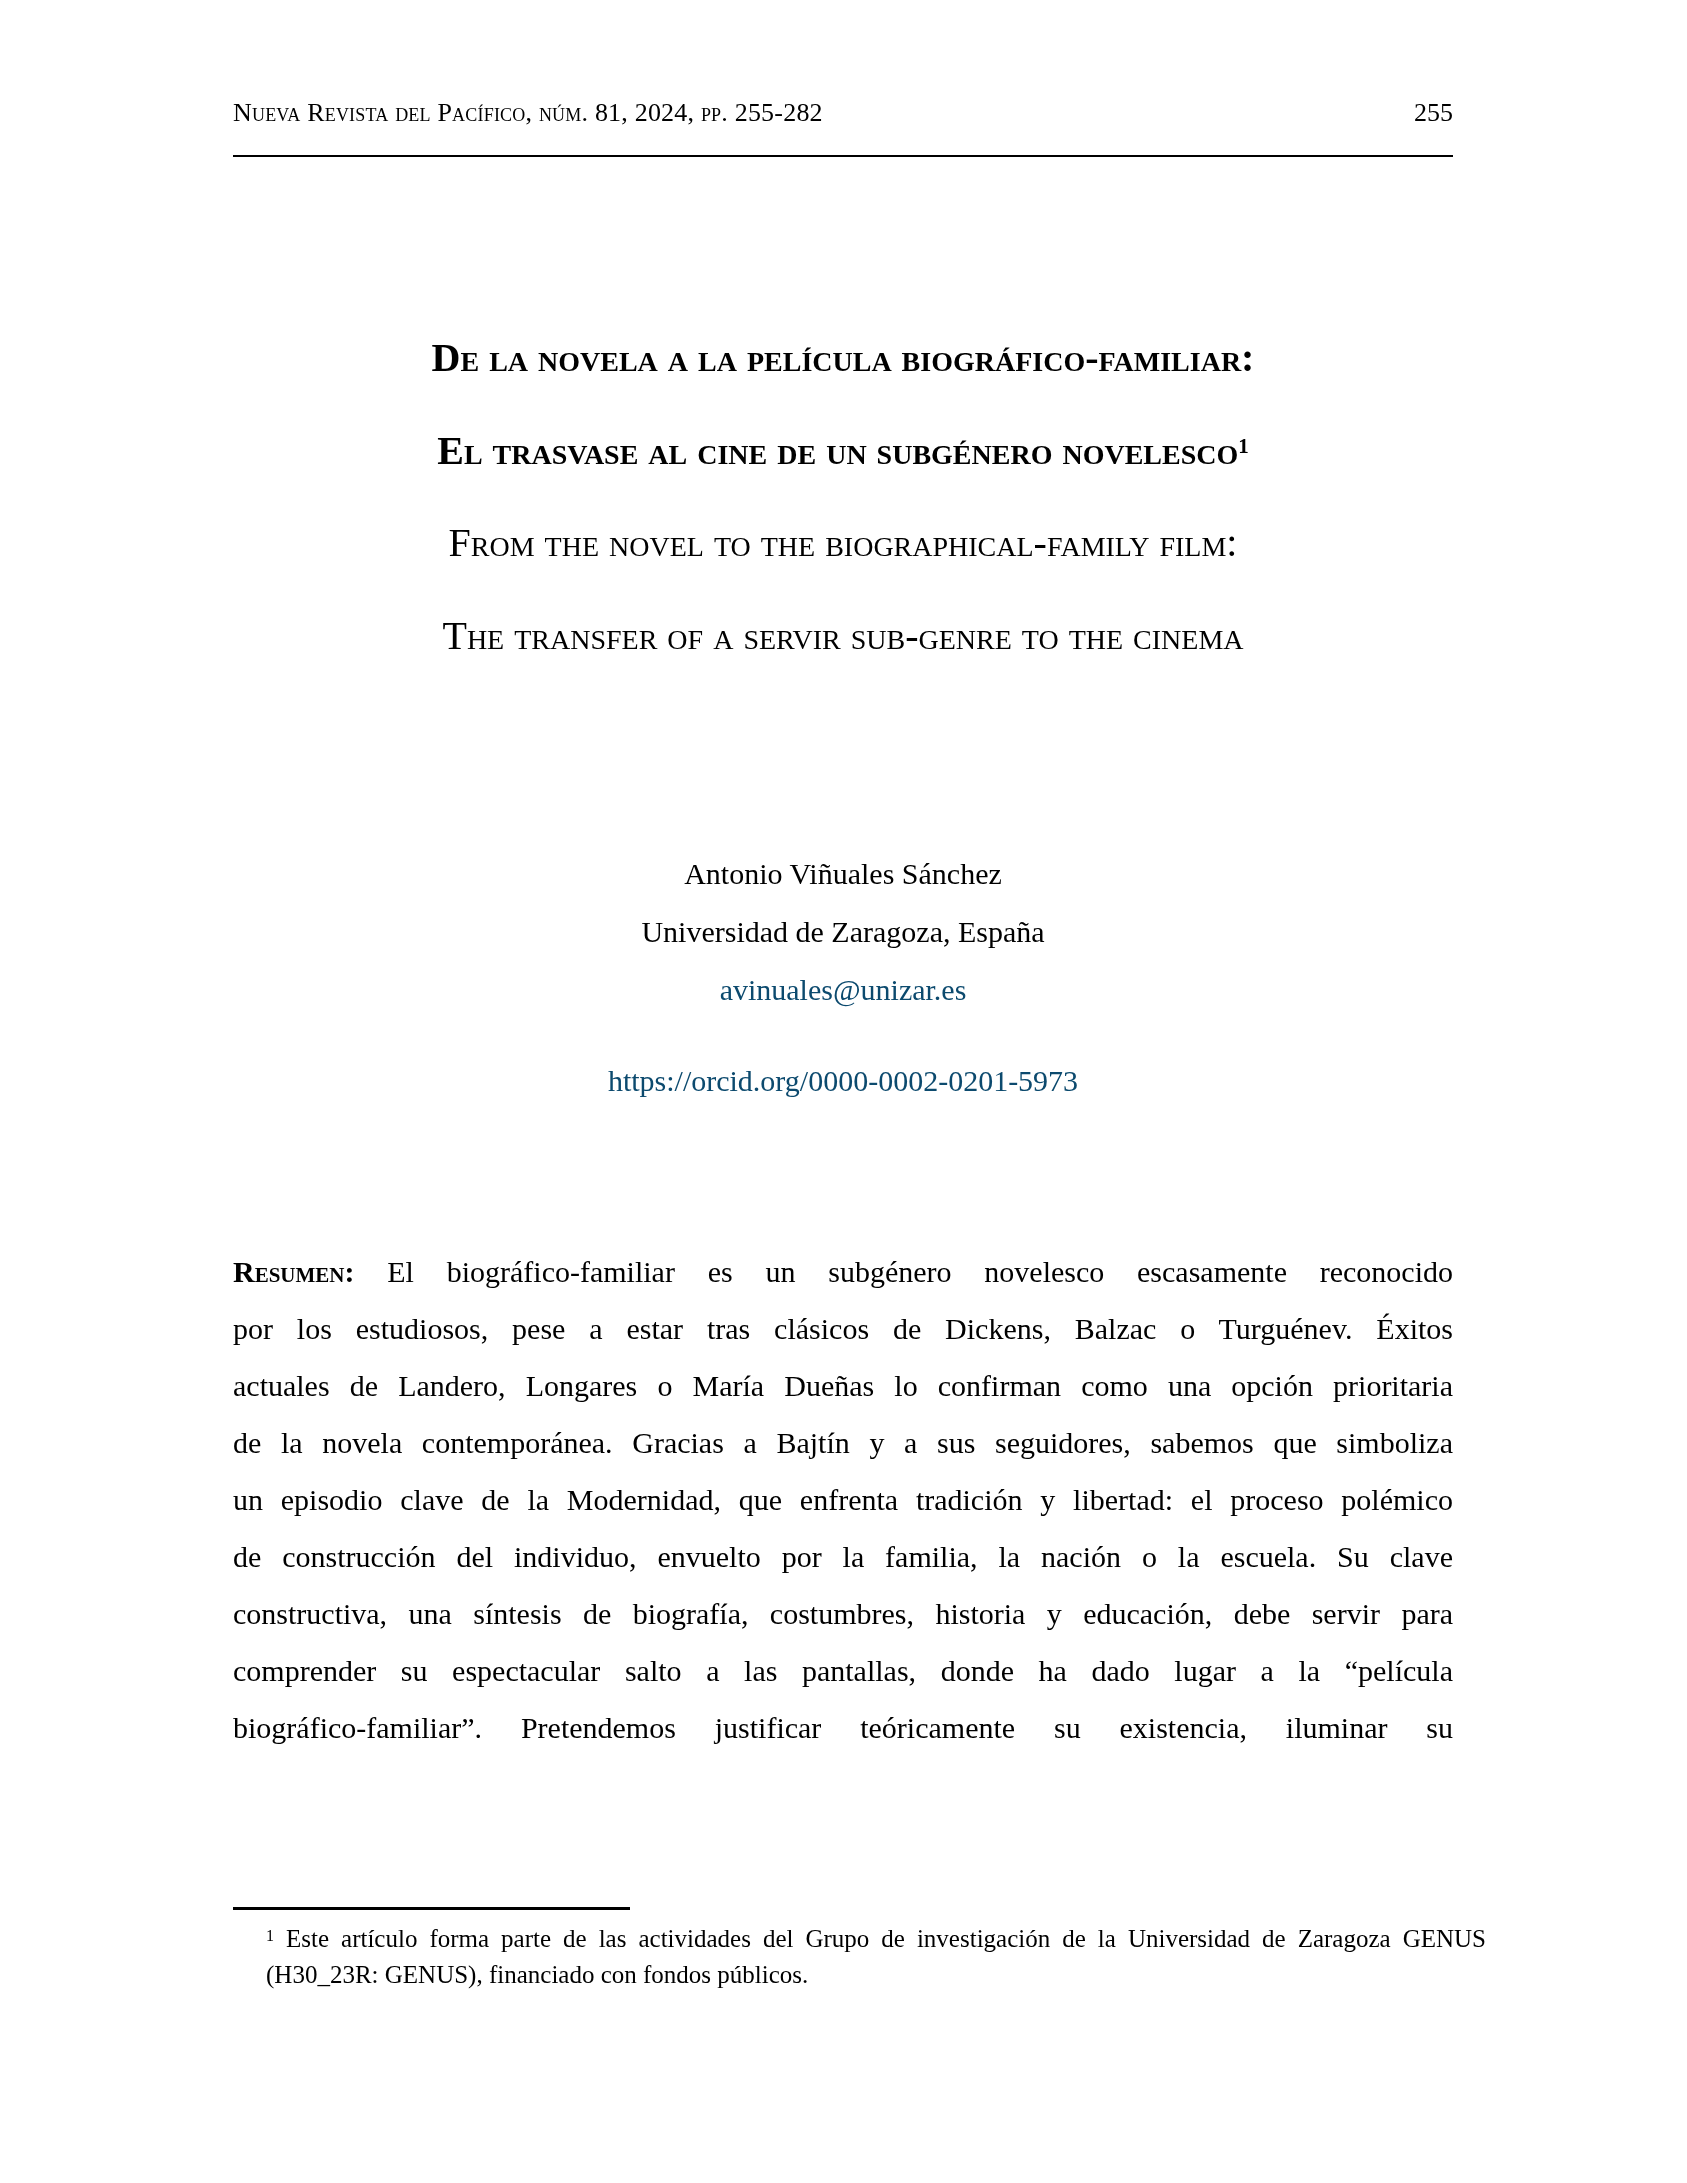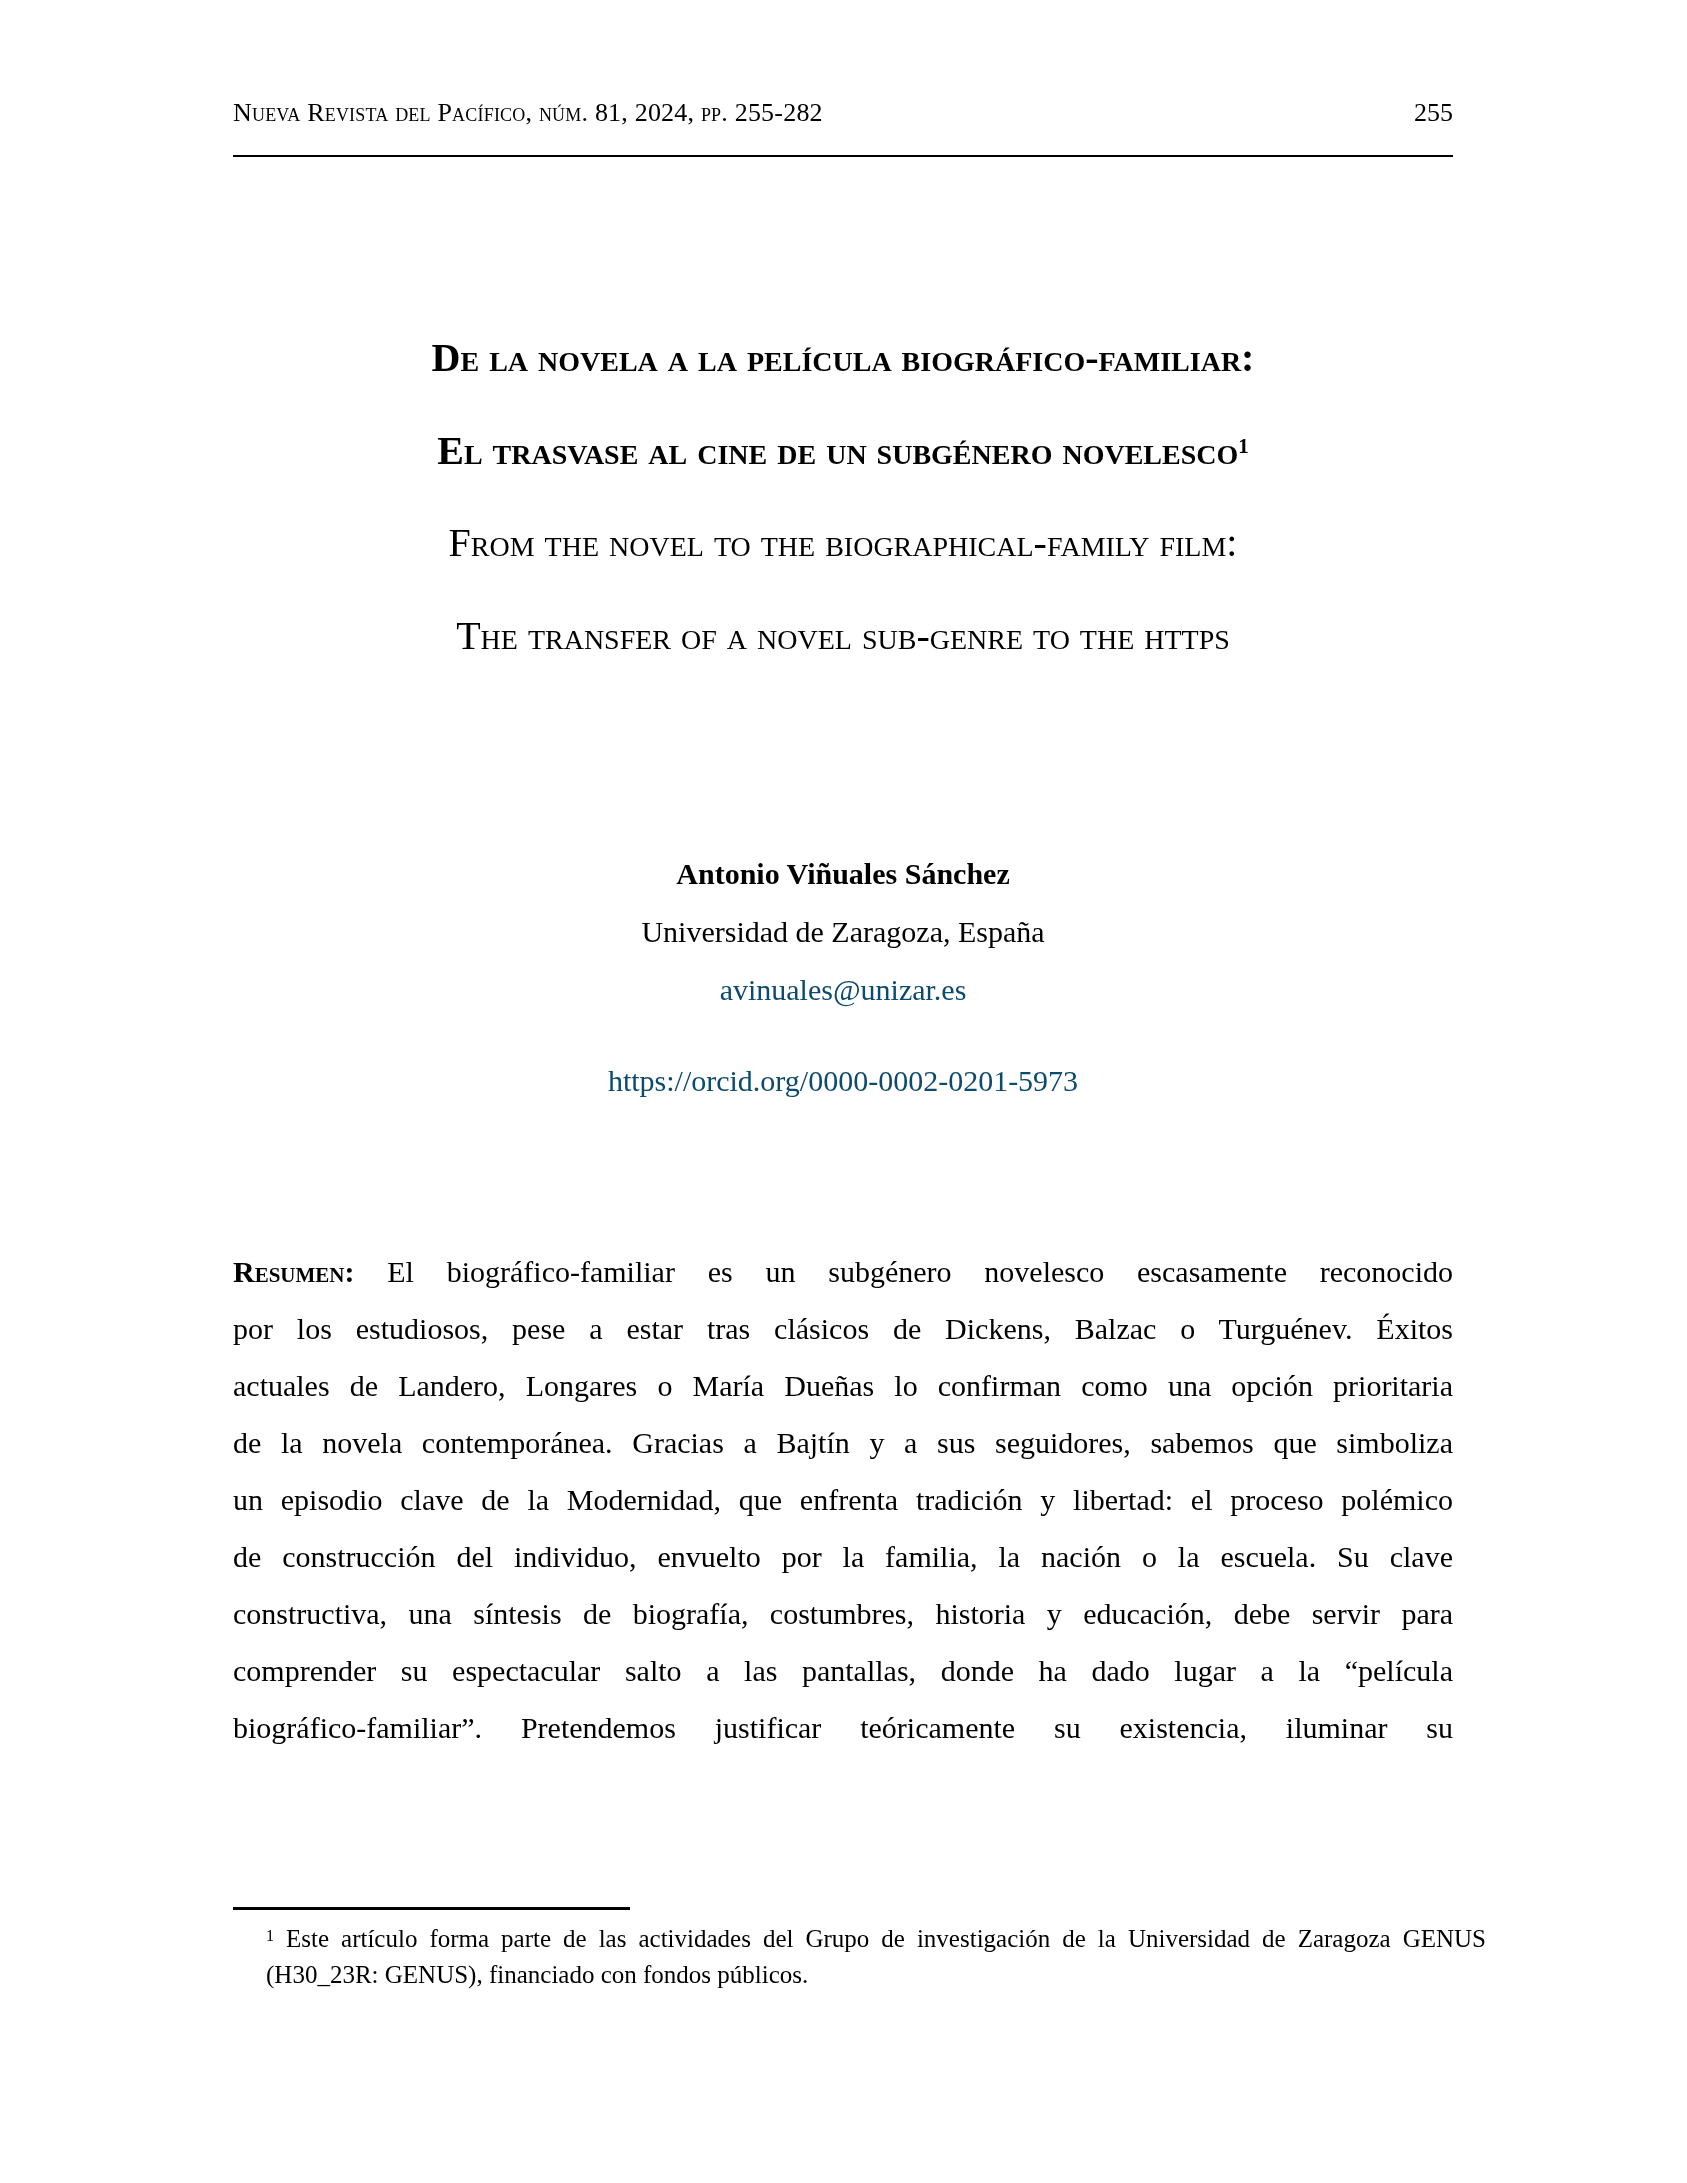--- a/index.html
+++ b/index.html
@@ -10,21 +10,21 @@
   .running-head .journal { position:absolute; left:0; top:0; font-variant:small-caps; letter-spacing:0.2px; }
   .running-head .pageno { position:absolute; right:0; top:0;margin-left:44px; }
   .head-rule { left:233px; top:155px; width:1220px; height:2px; background:#000; }
 
   .title-block { left:233px; width:1220px; text-align:center; }
   .t-es { font-weight:bold; font-variant:small-caps; font-size:40px; line-height:53px; }
   .t-en { font-variant:small-caps; font-size:40px; line-height:53px; }
   .t-es sup { font-size:21px; vertical-align:top; position:relative; top:-4px; }
 
   .center-line { left:233px; width:1220px; text-align:center; font-size:30px; line-height:40px; }
-  .author { font-weight:bold; }
+  .author { font-weight:normal; }
   a.link { color:#0c4a6e; text-decoration-thickness:1.3px; text-underline-offset:3.3px; }
 
   .abstract { left:233px; top:1243px; width:1220px; font-size:30px; line-height:57px; text-align:justify; text-align-last:justify; }
   .abstract .lbl { font-weight:bold; font-variant:small-caps; }
 
   .fn-rule { left:233px; top:1907px; width:397px; height:2.6px; background:#000; }
   .footnote { left:233px; top:1921px; width:1220px; font-size:25px; line-height:36px; text-align:justify;margin-left:33px; }
   .footnote sup { font-size:16px; vertical-align:top; position:relative; top:-2.6px; }
 </style>
 </head>
@@ -39,21 +39,21 @@
 <div class="abs title-block t-es" style="top:331px;">
   <span>De la novela a la película biográfico-familiar:</span>
 </div>
 <div class="abs title-block t-es" style="top:424px;">
   <span>El trasvase al cine de un subgénero novelesco</span><sup>1</sup>
 </div>
 <div class="abs title-block t-en" style="top:516px;">
   <span>From the novel to the biographical-family film:</span>
 </div>
 <div class="abs title-block t-en" style="top:609px;">
-  <span>The transfer of a novel sub-genre to the https</span>
+  <span>The transfer of a servir sub-genre to the cinema</span>
 </div>
 
 <div class="abs center-line author" style="top:854px;">Antonio Viñuales Sánchez</div>
 <div class="abs center-line" style="top:912px;">Universidad de Zaragoza, España</div>
 <div class="abs center-line" style="top:970px;">
   <a class="link">avinuales@unizar.es</a>
 </div>
 <div class="abs center-line" style="top:1028px;margin-top:33px;">
   <a class="link">https://orcid.org/0000-0002-0201-5973</a>
 </div>

